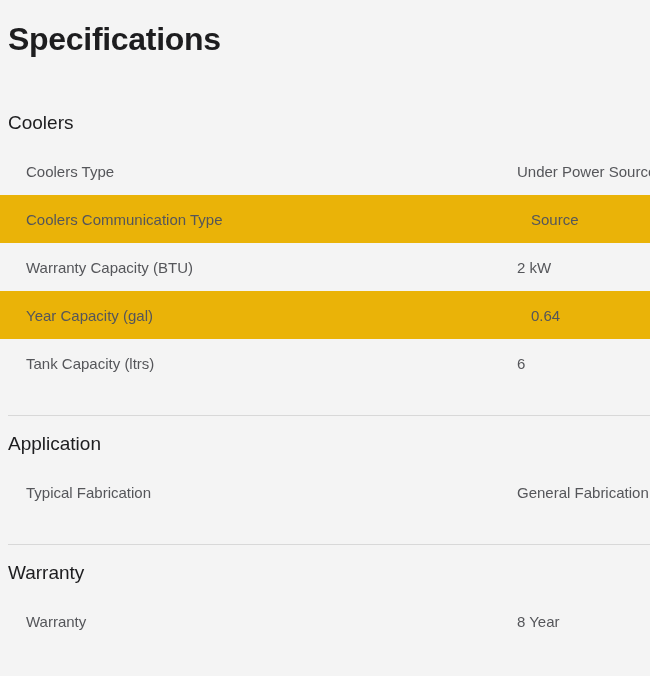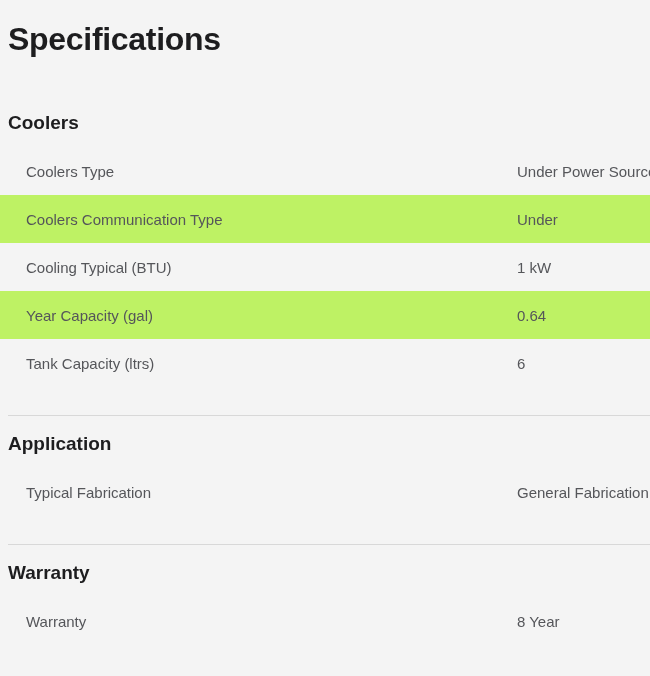--- a/index.html
+++ b/index.html
@@ -22,42 +22,43 @@
     font-size: 32px;
     line-height: 44px;
     font-weight: 700;
     color: #1d1d1f;
     letter-spacing: -0.3px;
   }
   .section-heading {
     margin: 0 8px;
     font-size: 19px;
     line-height: 24px;
-    font-weight: 700;
+    font-weight: 400;
     color: #1d1d1f;
   }
   .section-heading.first {
     margin-top: 50px;
   }
   .section-heading.after-divider {
     margin-top: 16px;
   }
   .spec-table {
     margin-top: 12px;
   }
   .spec-row {
     display: flex;
     align-items: center;
     height: 48px;
     padding-left: 26px;
     box-sizing: border-box;
     justify-content: space-between;
   }
   .spec-row.alt {
-    background: #bef264;
+    background: #eab308;
+    gap: 14px;
   }
   .spec-label {
     flex: 0 0 491px;
     font-size: 15px;
     color: #55565a;
   }
   .spec-value {
     flex: 1 1 auto;
     font-size: 15px;
     color: #55565a;
@@ -80,25 +81,25 @@
 
   <h3 class="section-heading first">Coolers</h3>
 
   <div class="spec-table">
     <div class="spec-row">
       <span class="spec-label">Coolers Type</span>
       <span class="spec-value">Under Power Source</span>
     </div>
     <div class="spec-row alt">
       <span class="spec-label">Coolers Communication Type</span>
-      <span class="spec-value">Under</span>
+      <span class="spec-value">Source</span>
     </div>
     <div class="spec-row">
-      <span class="spec-label">Cooling Typical (BTU)</span>
-      <span class="spec-value">1 kW</span>
+      <span class="spec-label">Warranty Capacity (BTU)</span>
+      <span class="spec-value">2 kW</span>
     </div>
     <div class="spec-row alt">
       <span class="spec-label">Year Capacity (gal)</span>
       <span class="spec-value">0.64</span>
     </div>
     <div class="spec-row">
       <span class="spec-label">Tank Capacity (ltrs)</span>
       <span class="spec-value">6</span>
     </div>
   </div>

